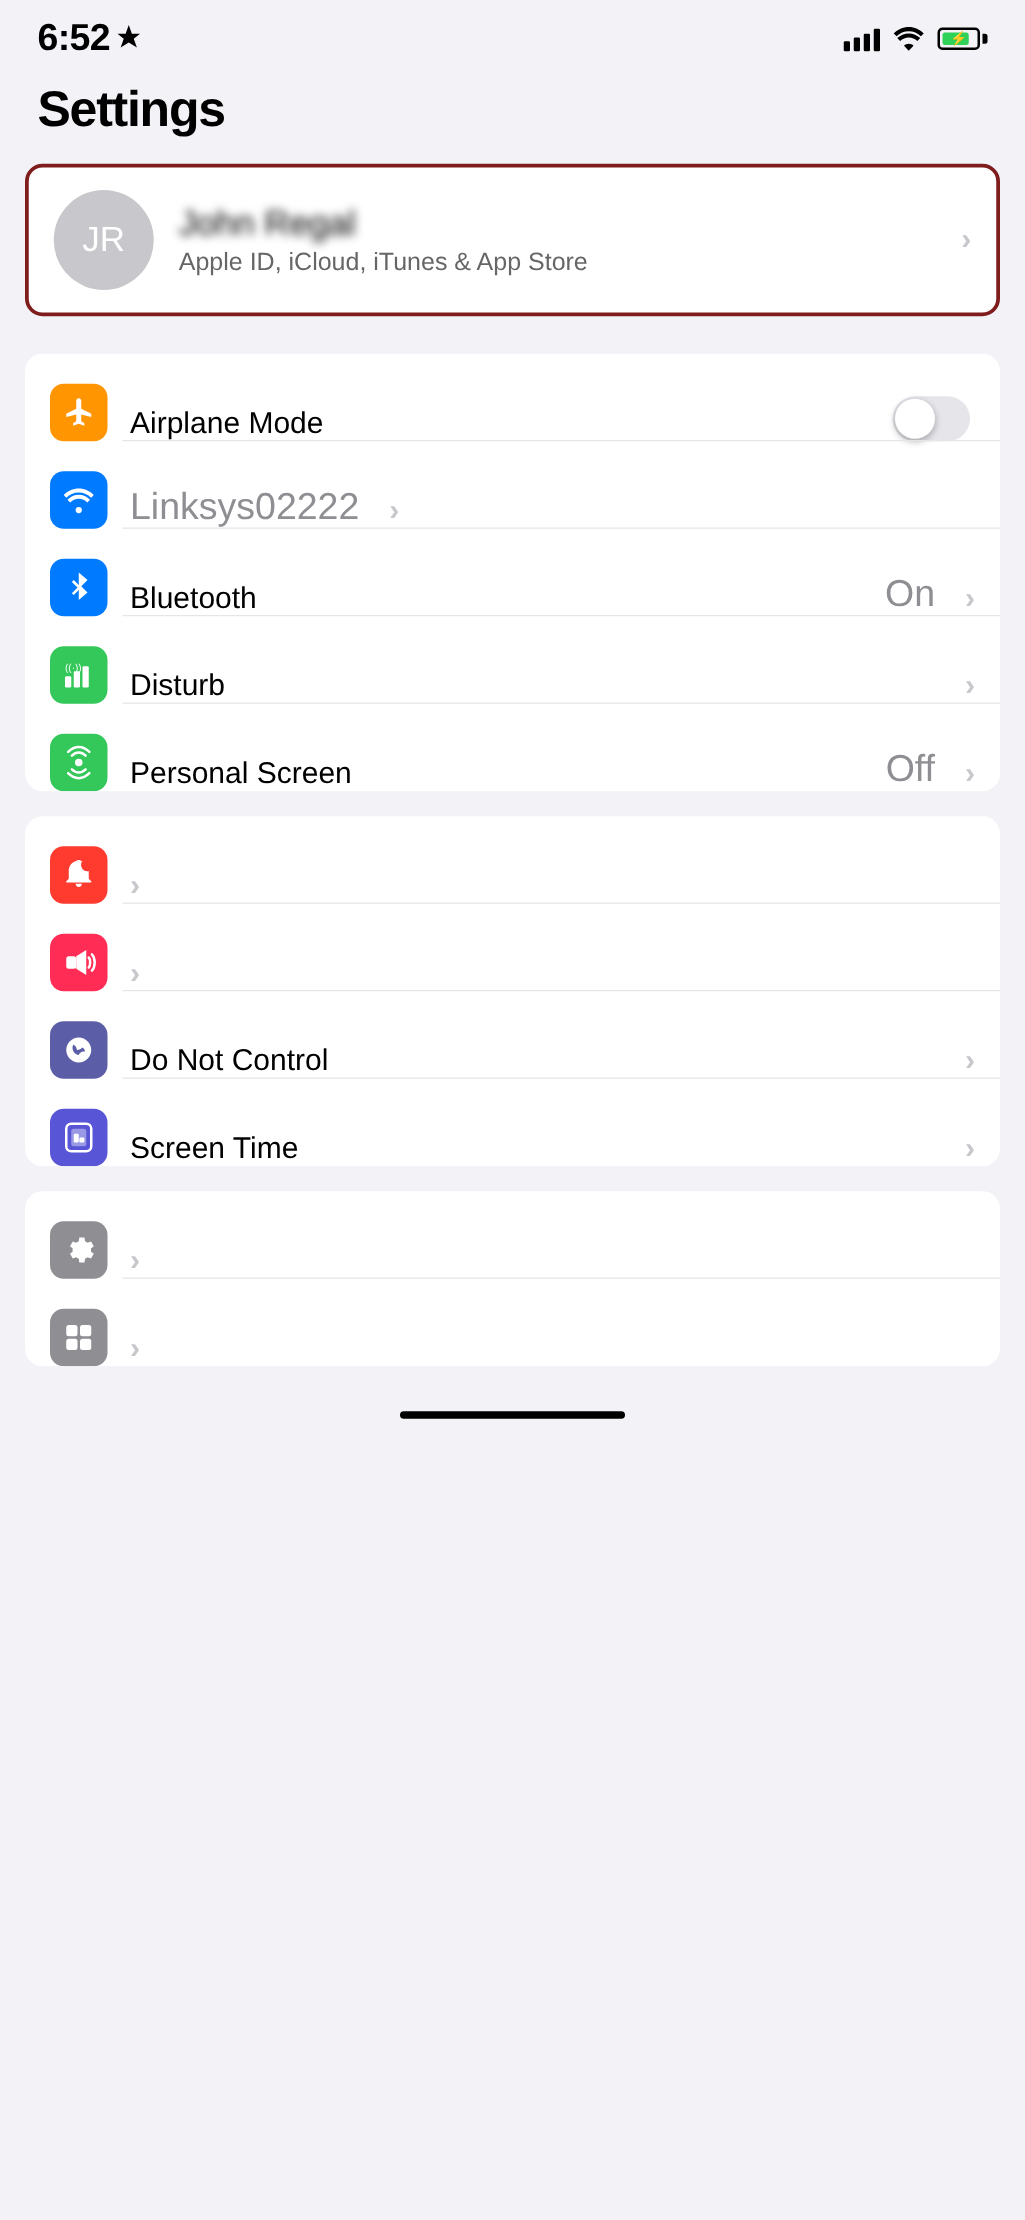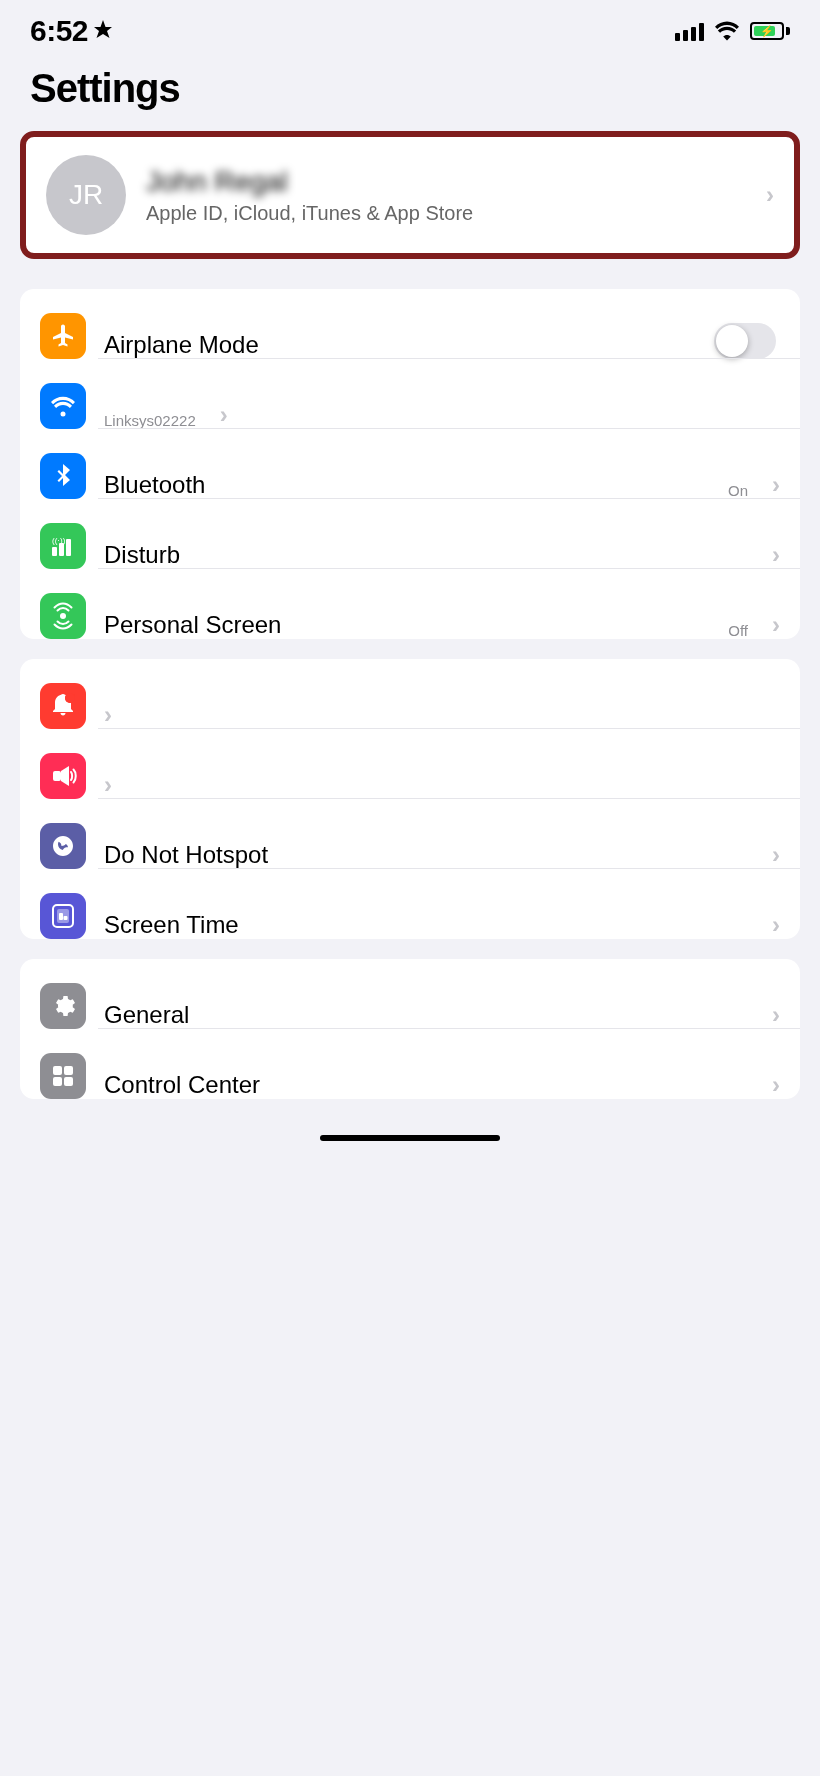--- a/index.html
+++ b/index.html
@@ -89,21 +89,21 @@
       font-weight: 700;
       letter-spacing: -1px;
       color: #000;
     }
 
     
     .profile-section {
       margin: 0 20px 8px;
       background: #fff;
       border-radius: 14px;
-      border: 6px solid #7f1d1d;
+      border: 3px solid #7f1d1d;
       overflow: hidden;
     }
     .profile-row {
       display: flex;
       align-items: center;
       padding: 18px 20px;
       gap: 20px;
       position: relative;
     }
     .profile-avatar {
@@ -191,21 +191,21 @@
     .icon-purple { background: #5856d6; }
     .icon-indigo { background: #5b5ea6; }
     .icon-gray { background: #8e8e93; }
 
     .row-label {
       flex: 1;
       font-size: 24px;
       color: #000;
     }
     .row-value {
-      font-size: 15px;
+      font-size: 30px;
       color: #8e8e93;
       margin-right: 6px;
     }
 
     
     .toggle {
       width: 62px;
       height: 36px;
       background: #e5e5ea;
       border-radius: 18px;
@@ -377,21 +377,21 @@
     </div>
     <span class="chevron">›</span>
   </div>
 
   <div class="settings-row">
     <div class="icon-wrapper icon-indigo">
       <svg width="26" height="26" viewBox="0 0 26 26" fill="white">
         <path d="M13 3C7.5 3 3 7.5 3 13C3 18.5 7.5 23 13 23C18.5 23 23 18.5 23 13C23 7.5 18.5 3 13 3ZM18 14C15.5 14 13.7 15.2 12.8 17C10 16.5 8 14.1 8 11.2C8 10.3 8.2 9.5 8.6 8.8C10.4 9.4 11.4 11 11.5 13C13.4 13 14.9 12.2 15.9 11C17.2 11.7 18 13 18 14.5V14Z"></path>
       </svg>
     </div>
-    <span class="row-label">Do Not Hotspot</span>
+    <span class="row-label">Do Not Control</span>
     <span class="chevron">›</span>
   </div>
 
   <div class="settings-row">
     <div class="icon-wrapper icon-purple">
       <svg width="26" height="28" viewBox="0 0 26 28" fill="white">
         <rect x="3" y="3" width="20" height="22" rx="4" fill="none" stroke="white" stroke-width="2"></rect>
         <rect x="7" y="7" width="12" height="14" rx="2" fill="white" opacity="0.4"></rect>
         <rect x="9" y="11" width="4" height="7" rx="1"></rect>
         <rect x="13.5" y="14" width="4" height="4" rx="1"></rect>
@@ -404,34 +404,32 @@
 </div>
 
 <div class="settings-group">
 
   <div class="settings-row">
     <div class="icon-wrapper icon-gray">
       <svg width="26" height="26" viewBox="0 0 26 26" fill="white">
         <path d="M13 8C10.2 8 8 10.2 8 13C8 15.8 10.2 18 13 18C15.8 18 18 15.8 18 13C18 10.2 15.8 8 13 8ZM22.7 14.2C22.8 13.8 22.8 13.4 22.8 13C22.8 12.6 22.8 12.2 22.7 11.8L25 10L22.8 6.2L20.1 7.2C19.5 6.7 18.8 6.3 18 6L17.6 3H13.4L13 6C12.2 6.3 11.5 6.7 10.9 7.2L8.2 6.2L6 10L8.3 11.8C8.2 12.2 8.2 12.6 8.2 13C8.2 13.4 8.2 13.8 8.3 14.2L6 16L8.2 19.8L10.9 18.8C11.5 19.3 12.2 19.7 13 20L13.4 23H17.6L18 20C18.8 19.7 19.5 19.3 20.1 18.8L22.8 19.8L25 16L22.7 14.2Z"></path>
       </svg>
     </div>
-    <span class="row-label">General</span>
     <span class="chevron">›</span>
   </div>
 
   <div class="settings-row">
     <div class="icon-wrapper icon-gray">
       <svg width="26" height="26" viewBox="0 0 26 26" fill="white">
         <rect x="3" y="3" width="9" height="9" rx="2"></rect>
         <rect x="14" y="3" width="9" height="9" rx="2"></rect>
         <rect x="3" y="14" width="9" height="9" rx="2"></rect>
         <rect x="14" y="14" width="9" height="9" rx="2"></rect>
       </svg>
     </div>
-    <span class="row-label">Control Center</span>
     <span class="chevron">›</span>
   </div>
 
 </div>
 
 <div class="home-indicator">
   <div class="home-bar"></div>
 </div>
 
 </body></html>

